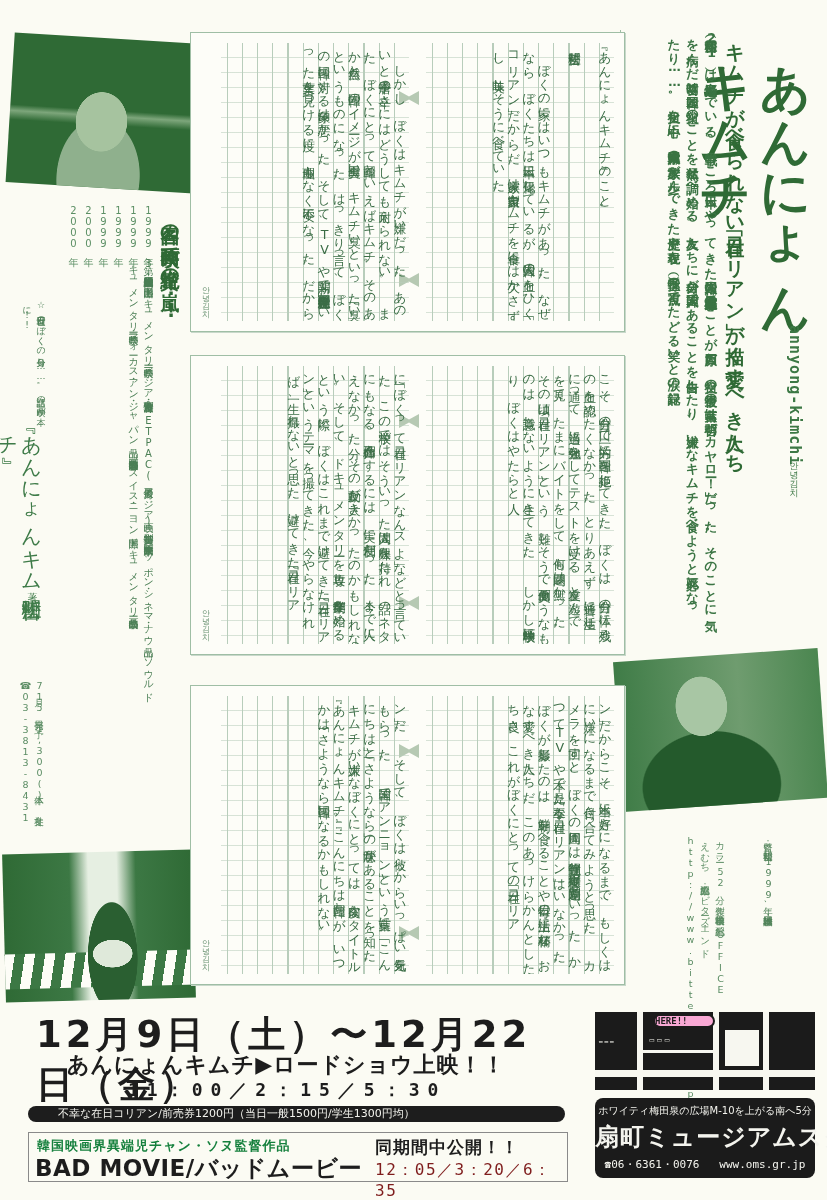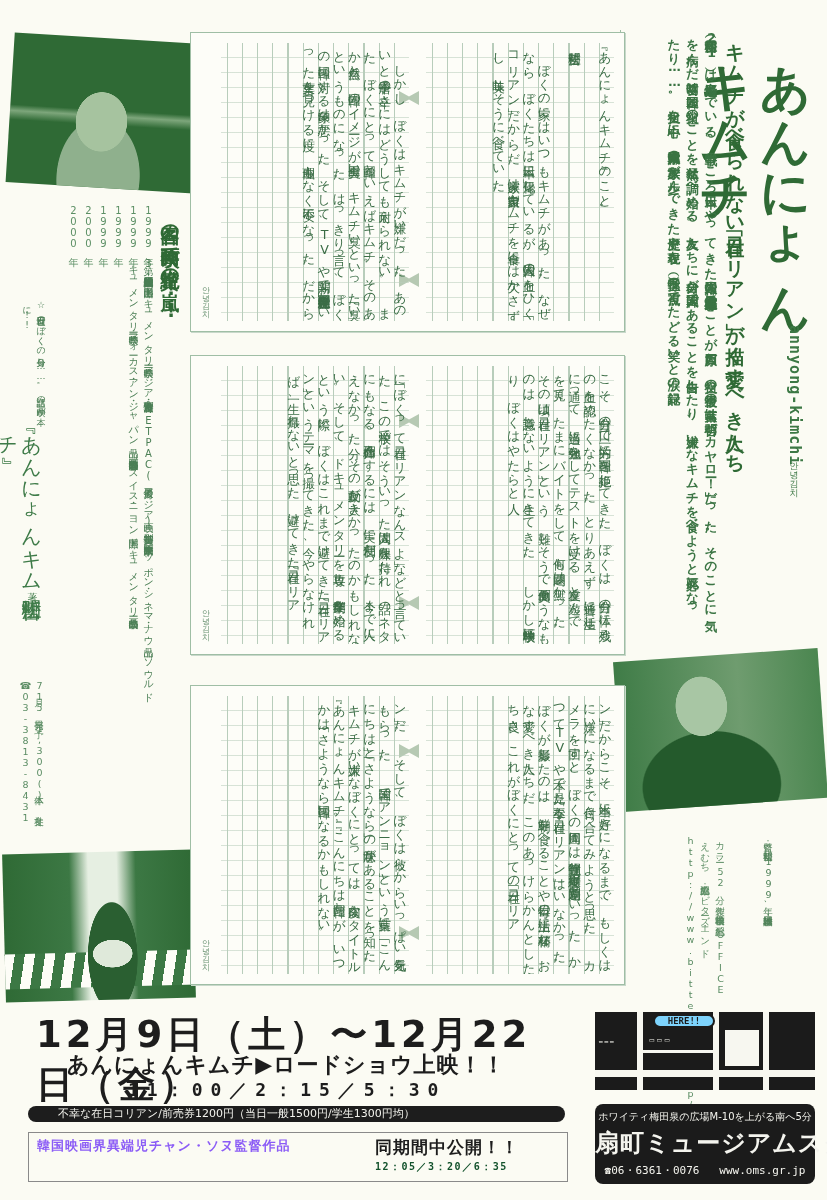--- a/index.html
+++ b/index.html
@@ -159,56 +159,55 @@
     left: 28px; top: 1106px; width: 537px; height: 16px;
     background: #1d1d1d; color: #f4f4ee; border-radius: 8px;
     font-size: 11px; line-height: 16px; padding-left: 30px; white-space: nowrap;
   }
   .bad-box {
     left: 28px; top: 1132px; width: 540px; height: 50px;
     border: 1.5px solid #8a8a8a;
   }
   .bad-sub {
     position: absolute; left: 8px; top: 4px;
-    font-size: 13px; font-weight: bold; color: #8b5cf6; letter-spacing: 1px;
+    font-size: 13px; font-weight: bold; color: #15803d; letter-spacing: 1px;
   }
   .bad-title {
     position: absolute; left: 6px; top: 20px;
     font-size: 23px; font-weight: bold; color: #1d1d1d; letter-spacing: 0.5px;
   }
   .bad-sim {
     position: absolute; left: 346px; top: 3px;
     font-size: 17px; font-weight: bold; color: #1d1d1d; letter-spacing: 1px;
   }
   .bad-times {
     position: absolute; left: 346px; top: 27px;
     font-family: "DejaVu Sans Mono", monospace;
-    font-size: 10px; font-weight: bold; color: #14532d; letter-spacing: 1.5px;
+    font-size: 16px; font-weight: normal; color: #7f1d1d; letter-spacing: 1.5px;
   }
 
   
   .map {
     left: 595px; top: 1012px; width: 220px; height: 78px;
     background: #1b1b1b;
   }
   .road { position: absolute; background: #f7f7f0; }
   .here {
     position: absolute; left: 58px; top: 2px; width: 62px; height: 14px;
-    background: #7dd3fc; color: #1b1b1b; border: 2px solid #1b1b1b; border-radius: 8px;
-    font-size: 9px; font-weight: bold; text-align: center; line-height: 10px;
+    background: #f9a8d4; color: #1b1b1b; border: 2px solid #1b1b1b; border-radius: 8px;
+    font-size: 9px; font-weight: bold; line-height: 10px;
     font-family: "DejaVu Sans Mono", monospace;
   }
   .map-label {
     position: absolute; color: #f7f7f0; font-size: 6px; white-space: nowrap;
   }
   .venue-box {
     left: 595px; top: 1098px; width: 220px; height: 80px;
     background: #1b1b1b; color: #f4f4ee; border-radius: 8px;
     text-align: center;
-    margin-top: 6px;
   }
   .venue-access { font-size: 10px; margin-top: 6px; white-space: nowrap; }
   .venue-name { font-size: 24px; font-weight: bold; margin-top: 3px; letter-spacing: 1px; white-space: nowrap; }
   .venue-contact { font-size: 11px; margin-top: 4px; font-family: "DejaVu Sans Mono", monospace; white-space: nowrap; }
 
   .rule-l { left: 620px; top: 30px; width: 1px; height: 290px; background: #9fbea5; }
 </style>
 </head>
 <body>
 
@@ -288,20 +287,21 @@
   <span>http://www.bitters.co.jp/</span>
 </div>
 
 <div class="abs dates">12月9日（土）〜12月22日（金）</div>
 <div class="abs roadshow">あんにょんキムチ▶ロードショウ上映！！</div>
 <div class="abs showtimes">11：00／2：15／5：30</div>
 <div class="abs price-bar">不幸な在日コリアン/前売券1200円（当日一般1500円/学生1300円均）</div>
 
 <div class="abs bad-box">
   <div class="bad-sub">韓国映画界異端児チャン・ソヌ監督作品</div>
+  <div class="bad-title">BAD MOVIE/バッドムービー</div>
   <div class="bad-sim">同期間中公開！！</div>
   <div class="bad-times">12：05／3：20／6：35</div>
 </div>
 
 <div class="abs map">
   <div class="road" style="left:0;top:58px;width:220px;height:7px;"></div>
   <div class="road" style="left:42px;top:0;width:6px;height:78px;"></div>
   <div class="road" style="left:118px;top:0;width:6px;height:78px;"></div>
   <div class="road" style="left:168px;top:0;width:6px;height:78px;"></div>
   <div class="road" style="left:48px;top:38px;width:70px;height:3px;"></div>

